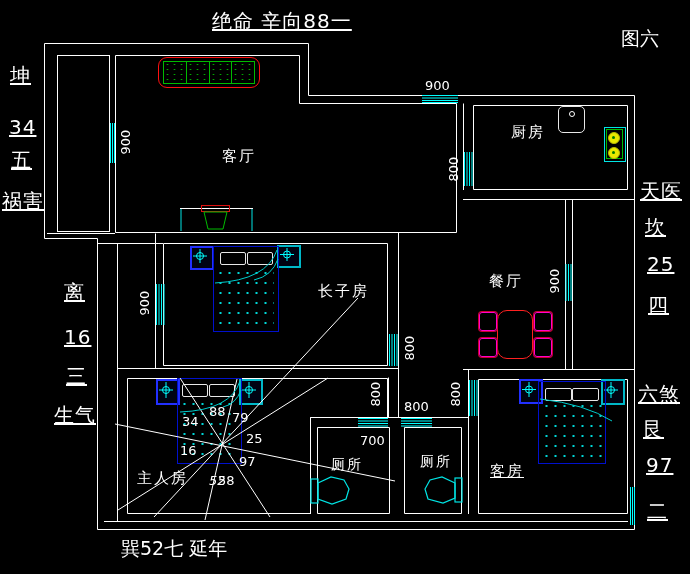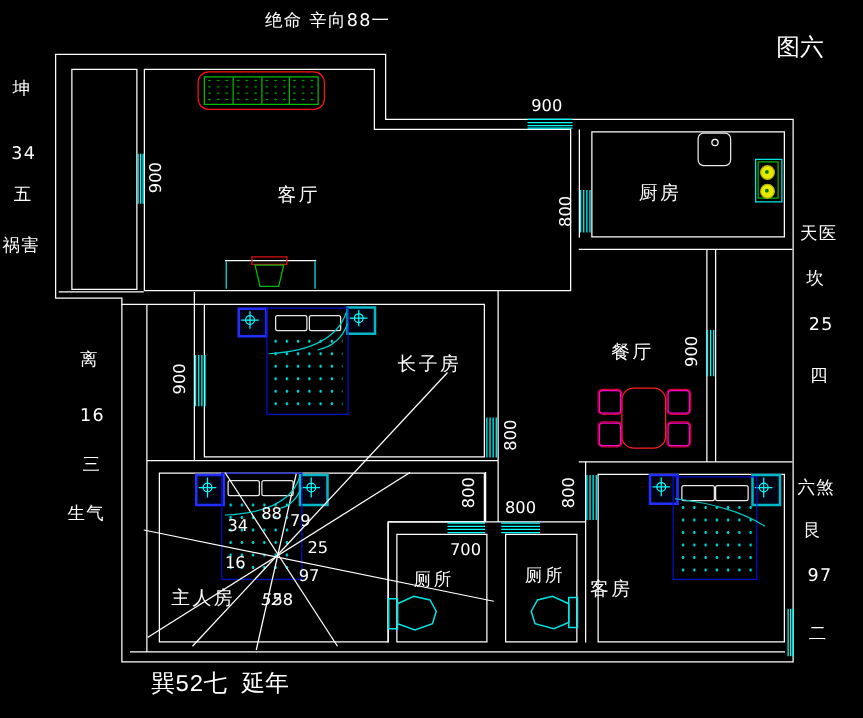--- a/index.html
+++ b/index.html
@@ -1,20 +1,20 @@
 <!DOCTYPE html>
 <html><head>
 <meta charset="utf-8">
 <style>
   html,body{margin:0;padding:0;background:#000;}
   #app{position:relative;width:690px;height:574px;background:#000;overflow:hidden;
        font-family:"DejaVu Sans",sans-serif;}
   svg{position:absolute;left:0;top:0;}
   .t{position:absolute;color:#fff;white-space:nowrap;line-height:1.1;z-index:6;}
-  .anno{font-size:14px;letter-spacing:1px;}
+  .anno{font-size:20px;letter-spacing:1px;text-decoration:underline;}
   .big{font-size:19px;}
   .room-label{font-size:15px;letter-spacing:2px;}
   .dim{font-size:13px;}
   .num{font-size:13px;}
   .vdim{width:34px;text-align:center;transform:rotate(-90deg);}
   .furn{position:absolute;z-index:3;background:transparent;}
   .sofa{border:1px solid #ff1010;border-radius:9px;}
   .sofa-in{position:absolute;border:1px solid #00bb00;display:flex;}
   .sofa-cell{flex:1;border-right:1px solid #00bb00;
      background-image:radial-gradient(#00aa00 0.8px,transparent 1.1px);
@@ -244,30 +244,30 @@
   <div class="t anno" style="left:640px;top:180px;">天医</div>
   <div class="t anno" style="left:645px;top:216px;">坎</div>
   <div class="t anno" style="left:647px;top:253px;">25</div>
   <div class="t anno" style="left:648px;top:294px;">四</div>
 
   <div class="t anno" style="left:638px;top:383px;">六煞</div>
   <div class="t anno" style="left:643px;top:418px;">艮</div>
   <div class="t anno" style="left:646px;top:454px;">97</div>
   <div class="t anno" style="left:647px;top:500px;">二</div>
 
-  <div class="t big" style="left:121px;top:538px;font-family:Liberation Mono, monospace;">巽52七  延年</div>
+  <div class="t big" style="left:121px;top:538px;">巽52七  延年</div>
 
   <div class="t room-label" style="left:222px;top:148px;">客厅</div>
-  <div class="t room-label" style="left:511px;top:146px;">厨房</div>
+  <div class="t room-label" style="left:511px;top:124px;">厨房</div>
   <div class="t room-label" style="left:489px;top:273px;">餐厅</div>
   <div class="t room-label" style="left:318px;top:283px;">长子房</div>
   <div class="t room-label" style="left:137px;top:470px;">主人房</div>
   <div class="t room-label" style="left:331px;top:457px;font-size:14px;">厕所</div>
   <div class="t room-label" style="left:420px;top:454px;font-size:14px;">厕所</div>
-  <div class="t room-label" style="left:472px;top:463px;">客房</div>
+  <div class="t room-label" style="left:490px;top:463px;text-decoration:underline;">客房</div>
 
   <div class="t dim vdim" style="left:109px;top:135px;">900</div>
   <div class="t dim" style="left:425px;top:79px;">900</div>
   <div class="t dim vdim" style="left:437px;top:162px;">800</div>
   <div class="t dim vdim" style="left:128px;top:296px;">900</div>
   <div class="t dim vdim" style="left:393px;top:341px;">800</div>
   <div class="t dim vdim" style="left:538px;top:274px;">900</div>
   <div class="t dim vdim" style="left:359px;top:387px;">800</div>
   <div class="t dim" style="left:404px;top:400px;">800</div>
   <div class="t dim vdim" style="left:439px;top:387px;">800</div>

